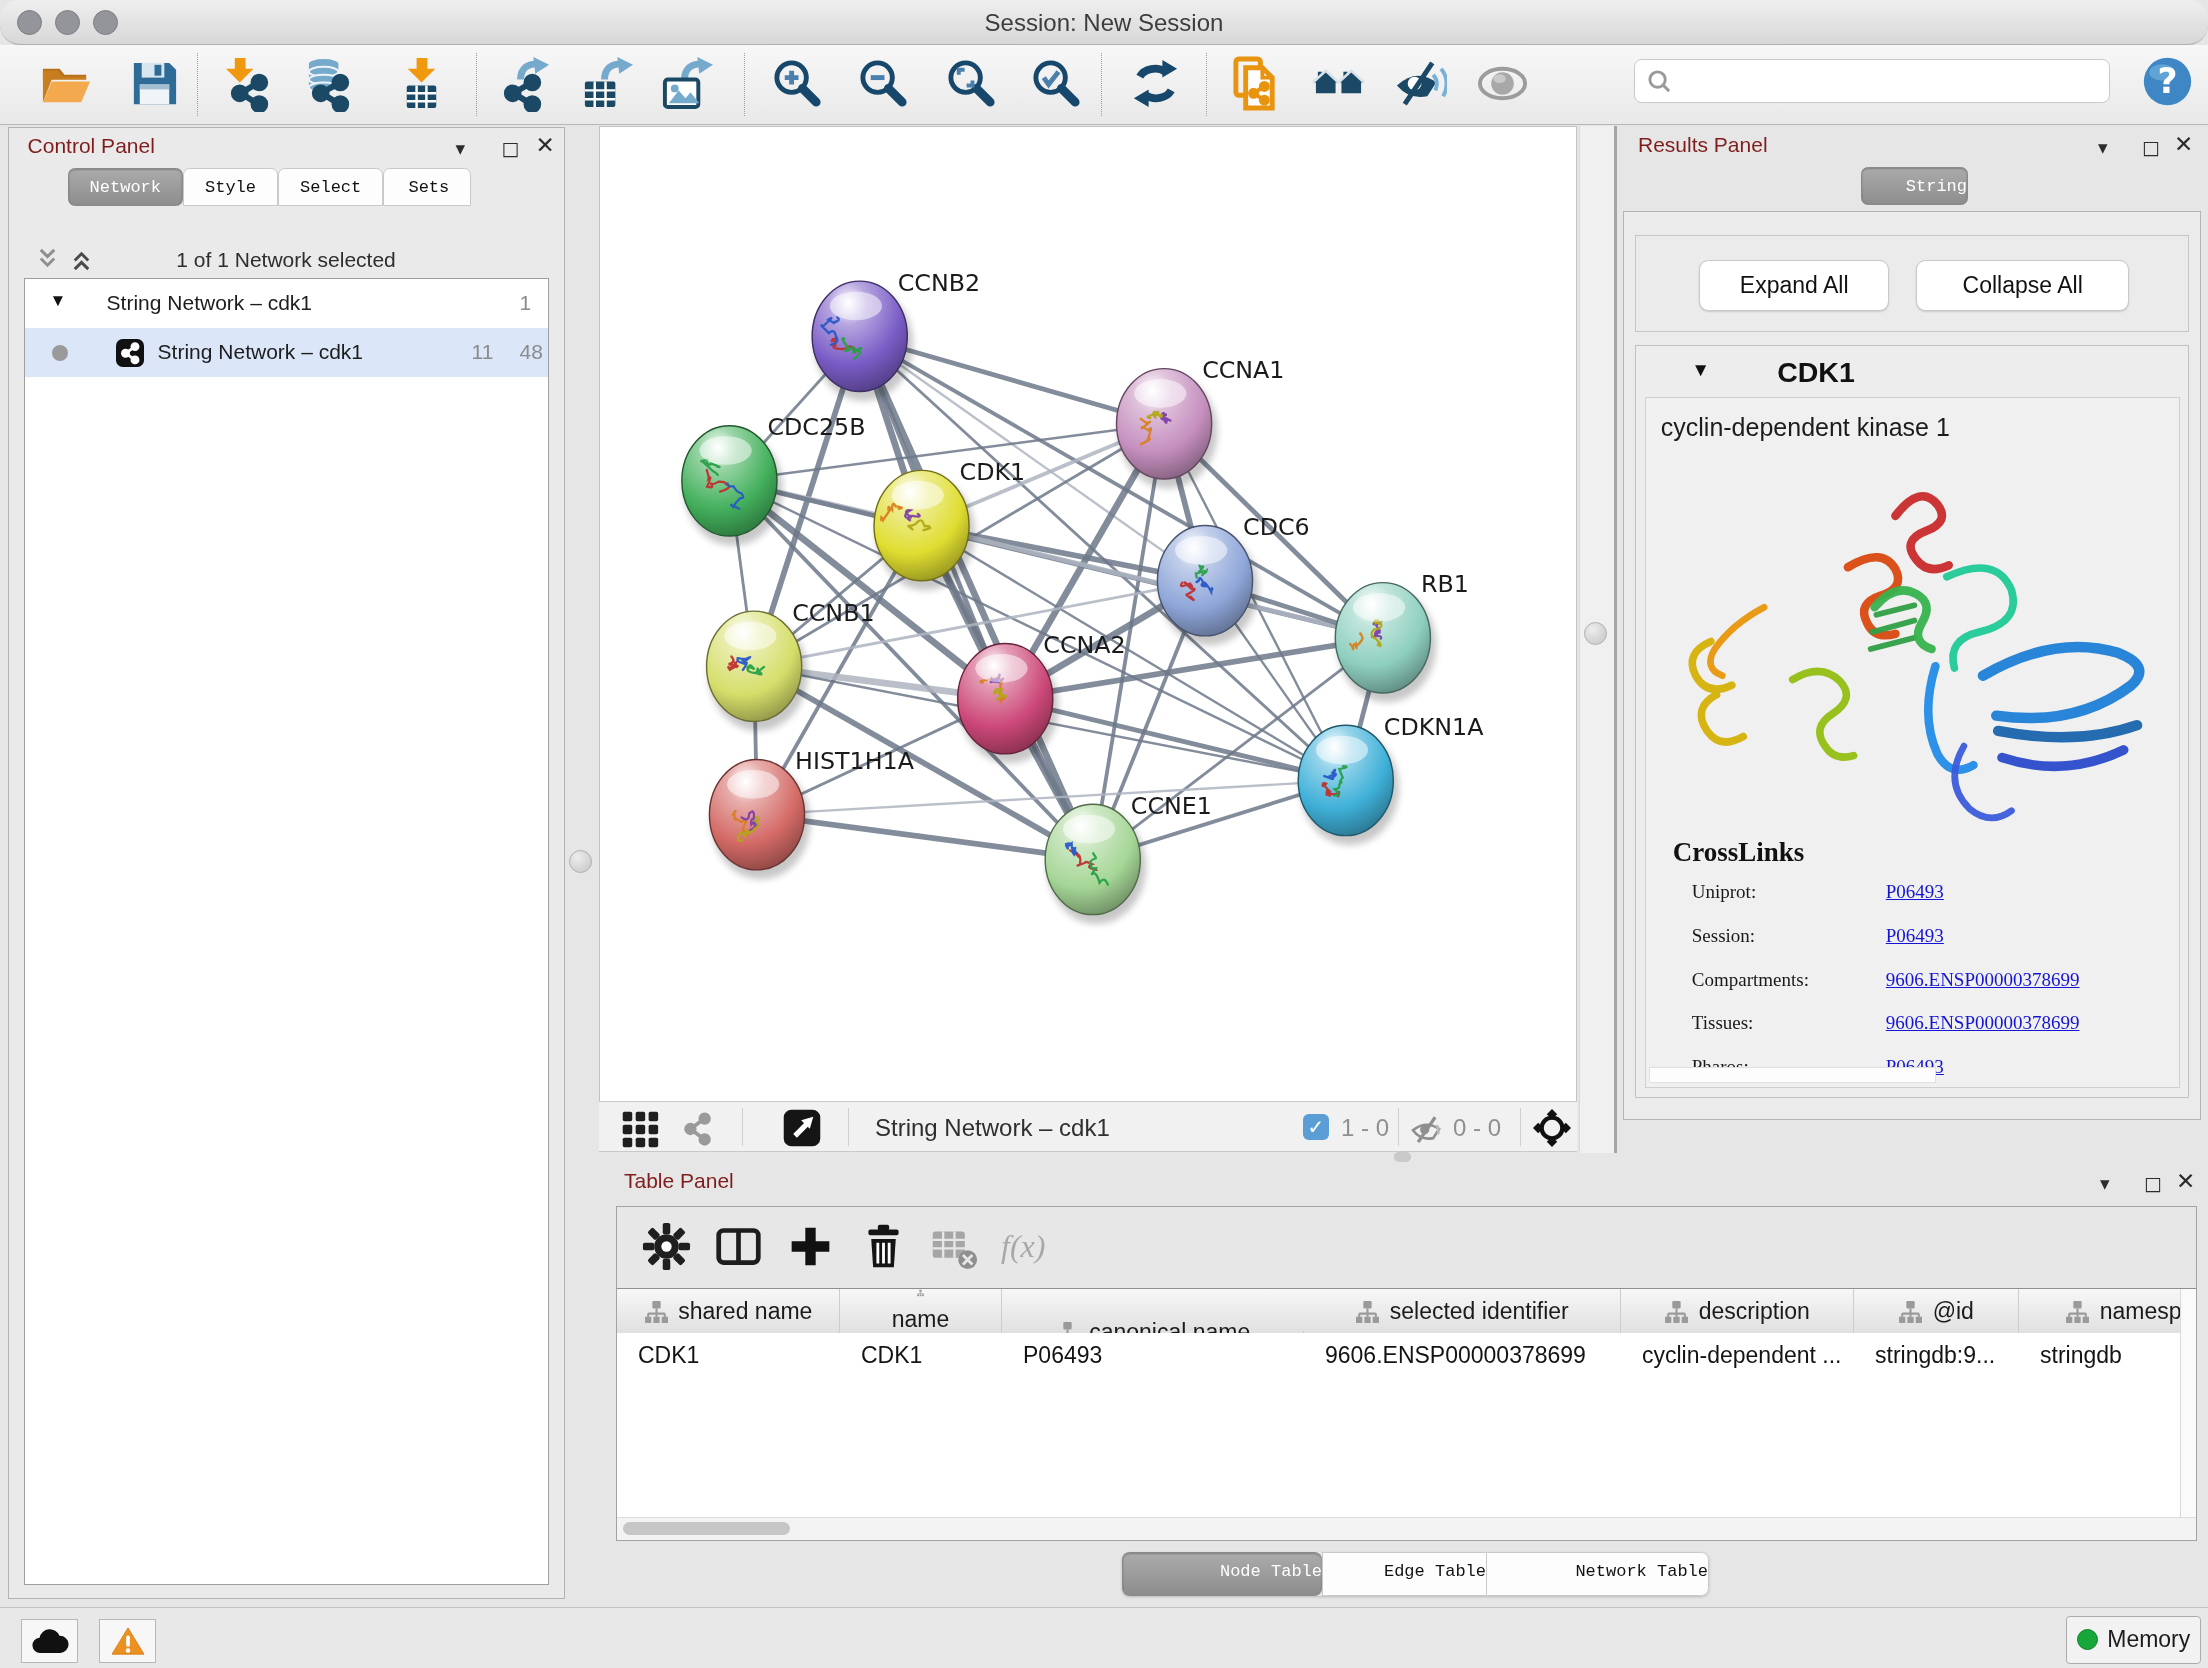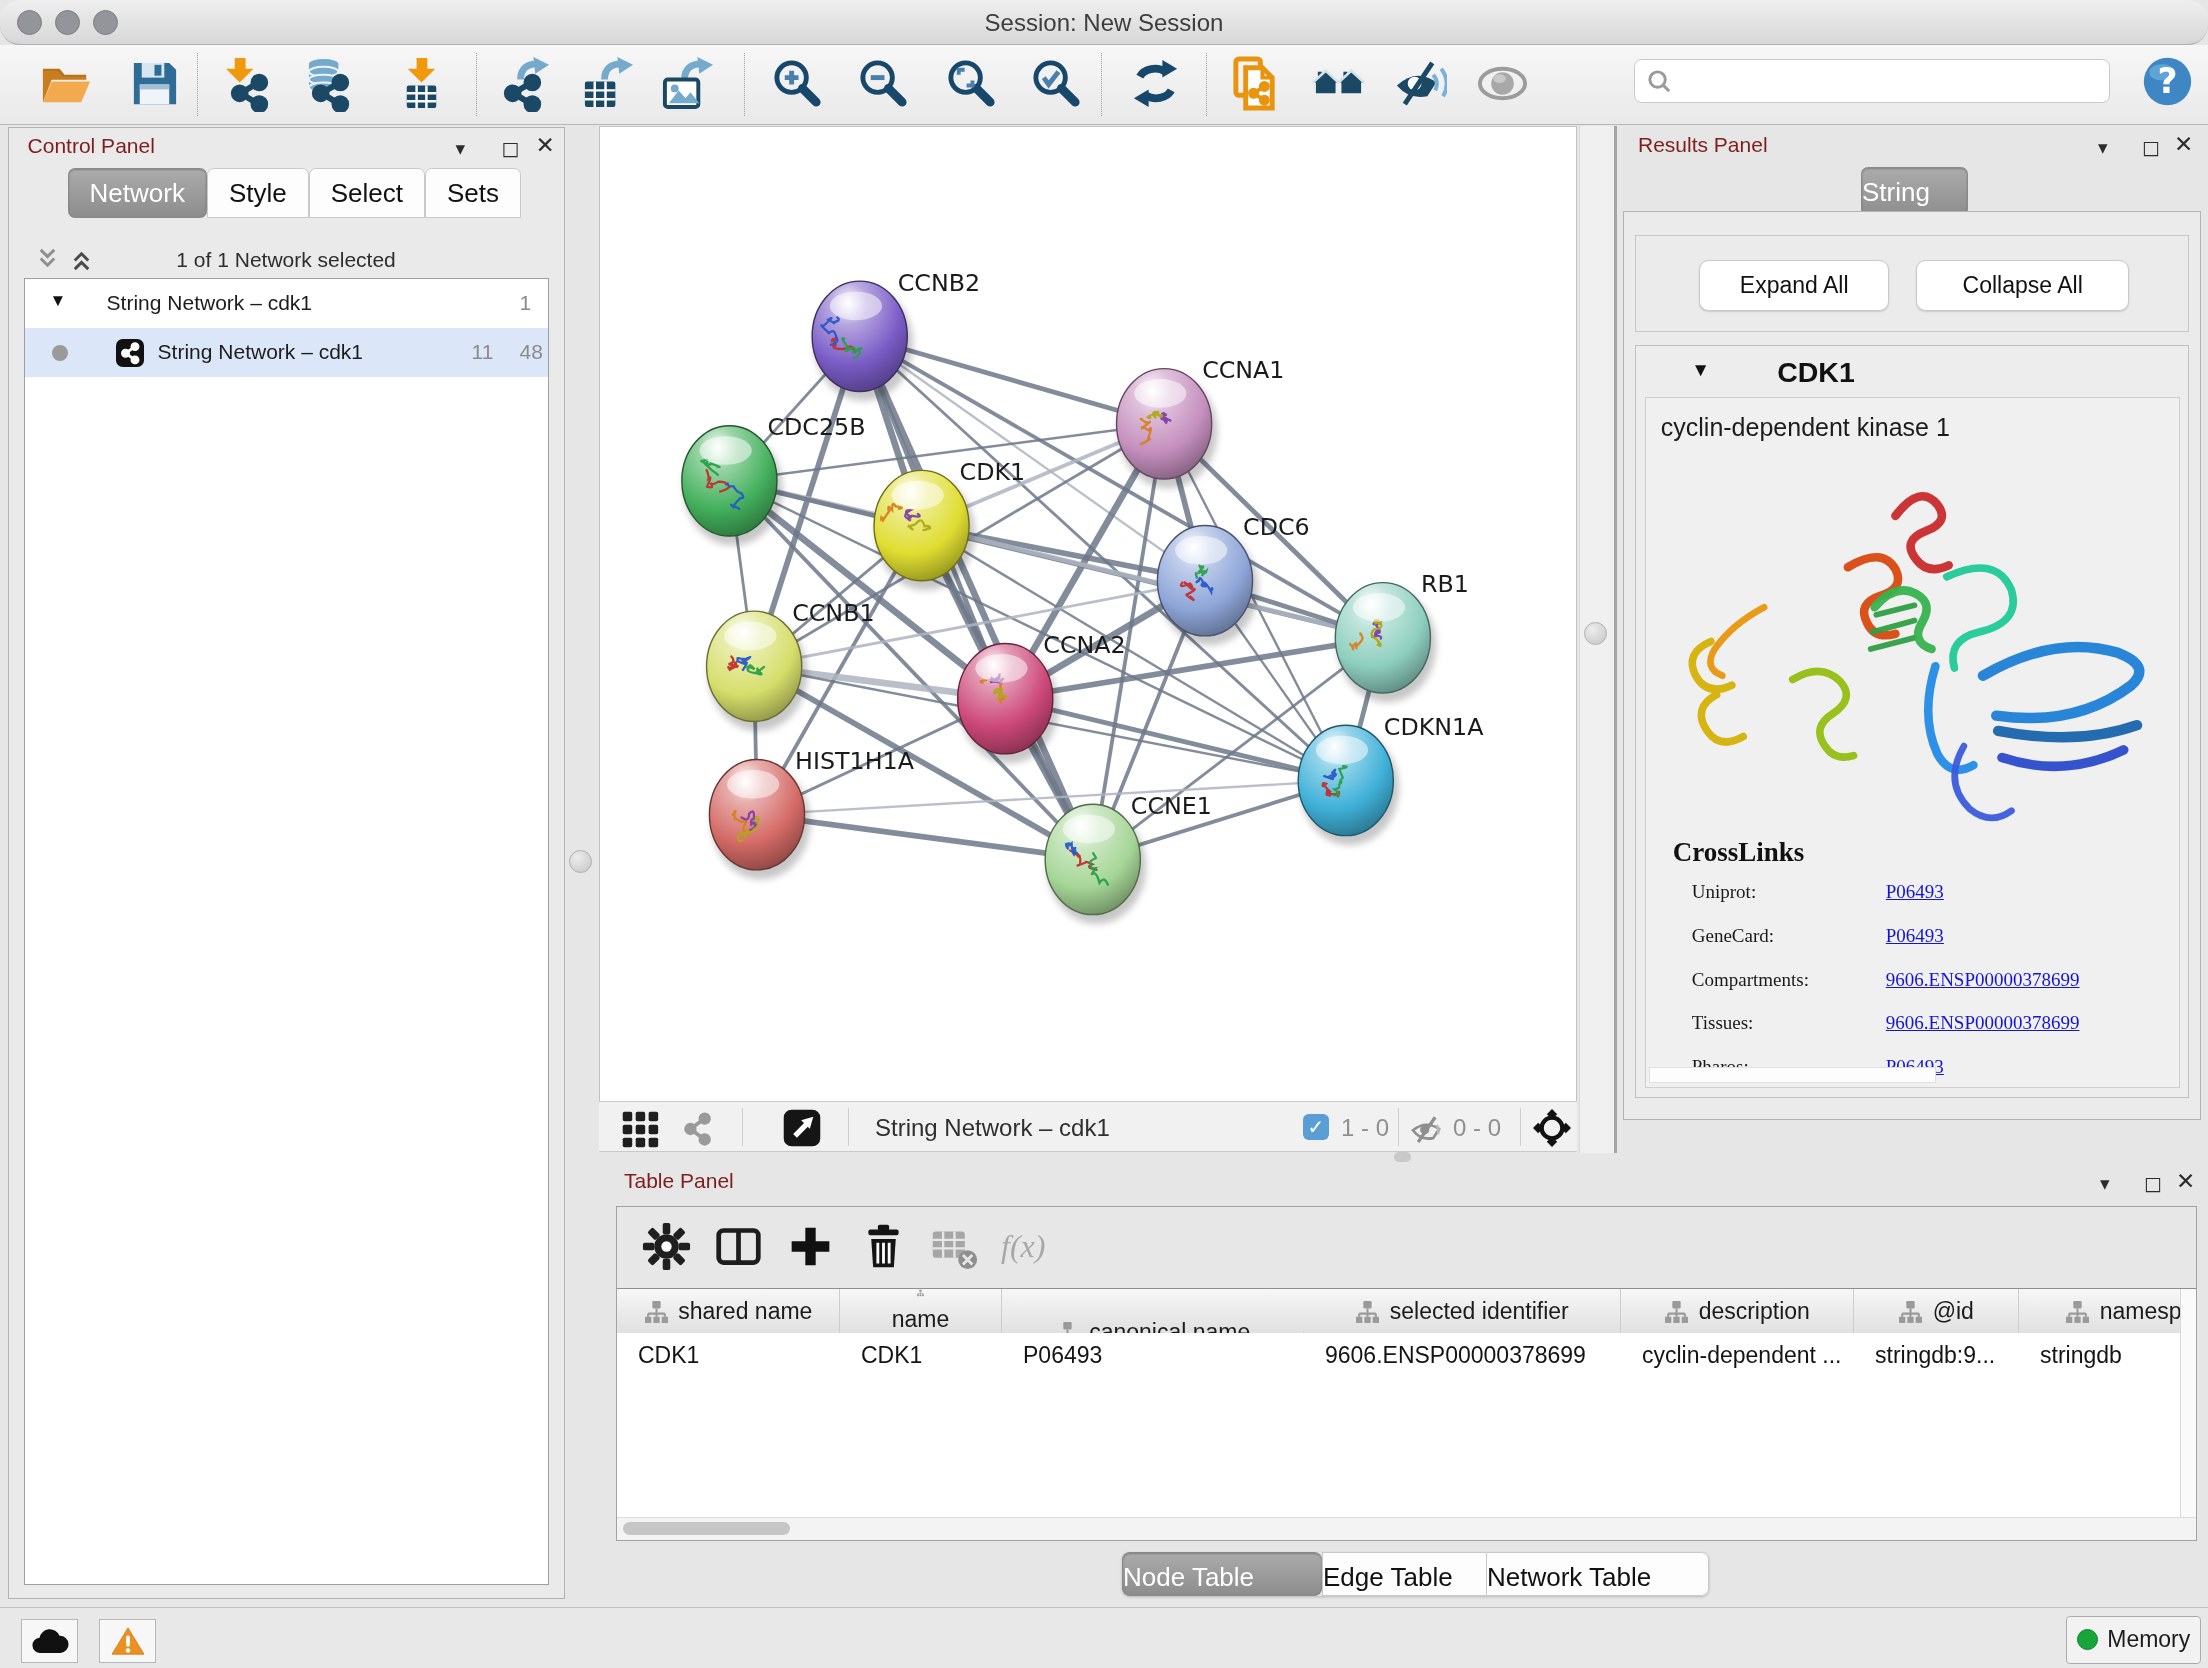--- a/index.html
+++ b/index.html
@@ -23,23 +23,23 @@
   .tb-sep{top:7.6px;width:0;height:63px;border-left:1.9px dotted #9e9e9e;}
   #search-box{left:1634px;top:14.3px;width:474px;height:42px;background:#fff;
     border:1.9px solid #c9c9c9;border-radius:7.6px;display:flex;align-items:center;}
   #search-box svg{margin-left:11.4px;}
   #search-input{border:none;outline:none;flex:1;height:34px;font-size:21px;background:transparent;margin-left:7.6px;}
   #help-btn{left:2142px;top:11.4px;width:51px;height:51px;}
   
   .panel-title{font-size:21px;color:#7f1d1d;}
   .panel-ctrl{font-family:"DejaVu Sans",sans-serif;color:#2c2c2c;font-size:19px;line-height:25px;cursor:pointer;}
   .panel-ctrl.x{font-weight:bold;font-size:23px;}
-  .tab{display:inline-block;box-sizing:border-box;text-align:left;font-size:26px;
+  .tab{display:inline-block;box-sizing:border-box;text-align:right;font-size:17px;
     padding:8.6px 0;border:1px solid #c9c9c9;background:#fdfdfd;color:#111;
-    border-radius:6.7px 6.7px 0 0;cursor:pointer;}
+    border-radius:6.7px 6.7px 0 0;cursor:pointer;font-family:Liberation Mono, monospace;}
   .tab.sel{background:linear-gradient(#ababab,#8d8d8d);color:#fff;border-color:#8a8a8a;
     box-shadow:inset 0 1px 1.9px rgba(0,0,0,.25);border-radius:6.7px;}
   
   #control-panel{left:7.6px;top:127px;width:557px;height:1472px;background:#eaeaea;border:1px solid #b3b3b3;box-sizing:border-box;}
   #cp-tabs{left:59px;top:40px;}
   #cp-tabs .tab{min-width:88px;padding-left:21px;padding-right:21px;}
   #cp-toolbar{left:0;top:110px;width:100%;height:42px;}
   #cp-listbox{left:15px;top:150px;width:525px;height:1307px;background:#fff;border:1.9px solid #9f9f9f;box-sizing:border-box;}
   .tree-row{position:relative;width:100%;height:49px;font-size:21px;color:#1d1d1d;}
   .tree-row .right-num{position:absolute;color:#8b8b8b;top:12.4px;}
@@ -674,21 +674,21 @@
             <path d="M370 318q66 22 128-8" fill="none" stroke="#2b4acb" stroke-width="10" stroke-linecap="round" opacity="0.95"></path>
             <path d="M330 306q-22 38 6 66q22 18 44 2" fill="none" stroke="#3b5bdb" stroke-width="7" stroke-linecap="round" opacity="0.95"></path>
           </svg>
         <div id="crosslinks-heading" class="abs serif">CrossLinks</div>
         <div id="crosslinks-rows">
             <div class="cl-row serif" style="top: 483px;">
               <span class="cl-label">Uniprot:</span>
               <span class="cl-value">P06493</span>
             </div>
             <div class="cl-row serif" style="top: 527px;">
-              <span class="cl-label">GeneCard:</span>
+              <span class="cl-label">Session:</span>
               <span class="cl-value">P06493</span>
             </div>
             <div class="cl-row serif" style="top: 571px;">
               <span class="cl-label">Compartments:</span>
               <span class="cl-value">9606.ENSP00000378699</span>
             </div>
             <div class="cl-row serif" style="top: 614px;">
               <span class="cl-label">Tissues:</span>
               <span class="cl-value">9606.ENSP00000378699</span>
             </div>

